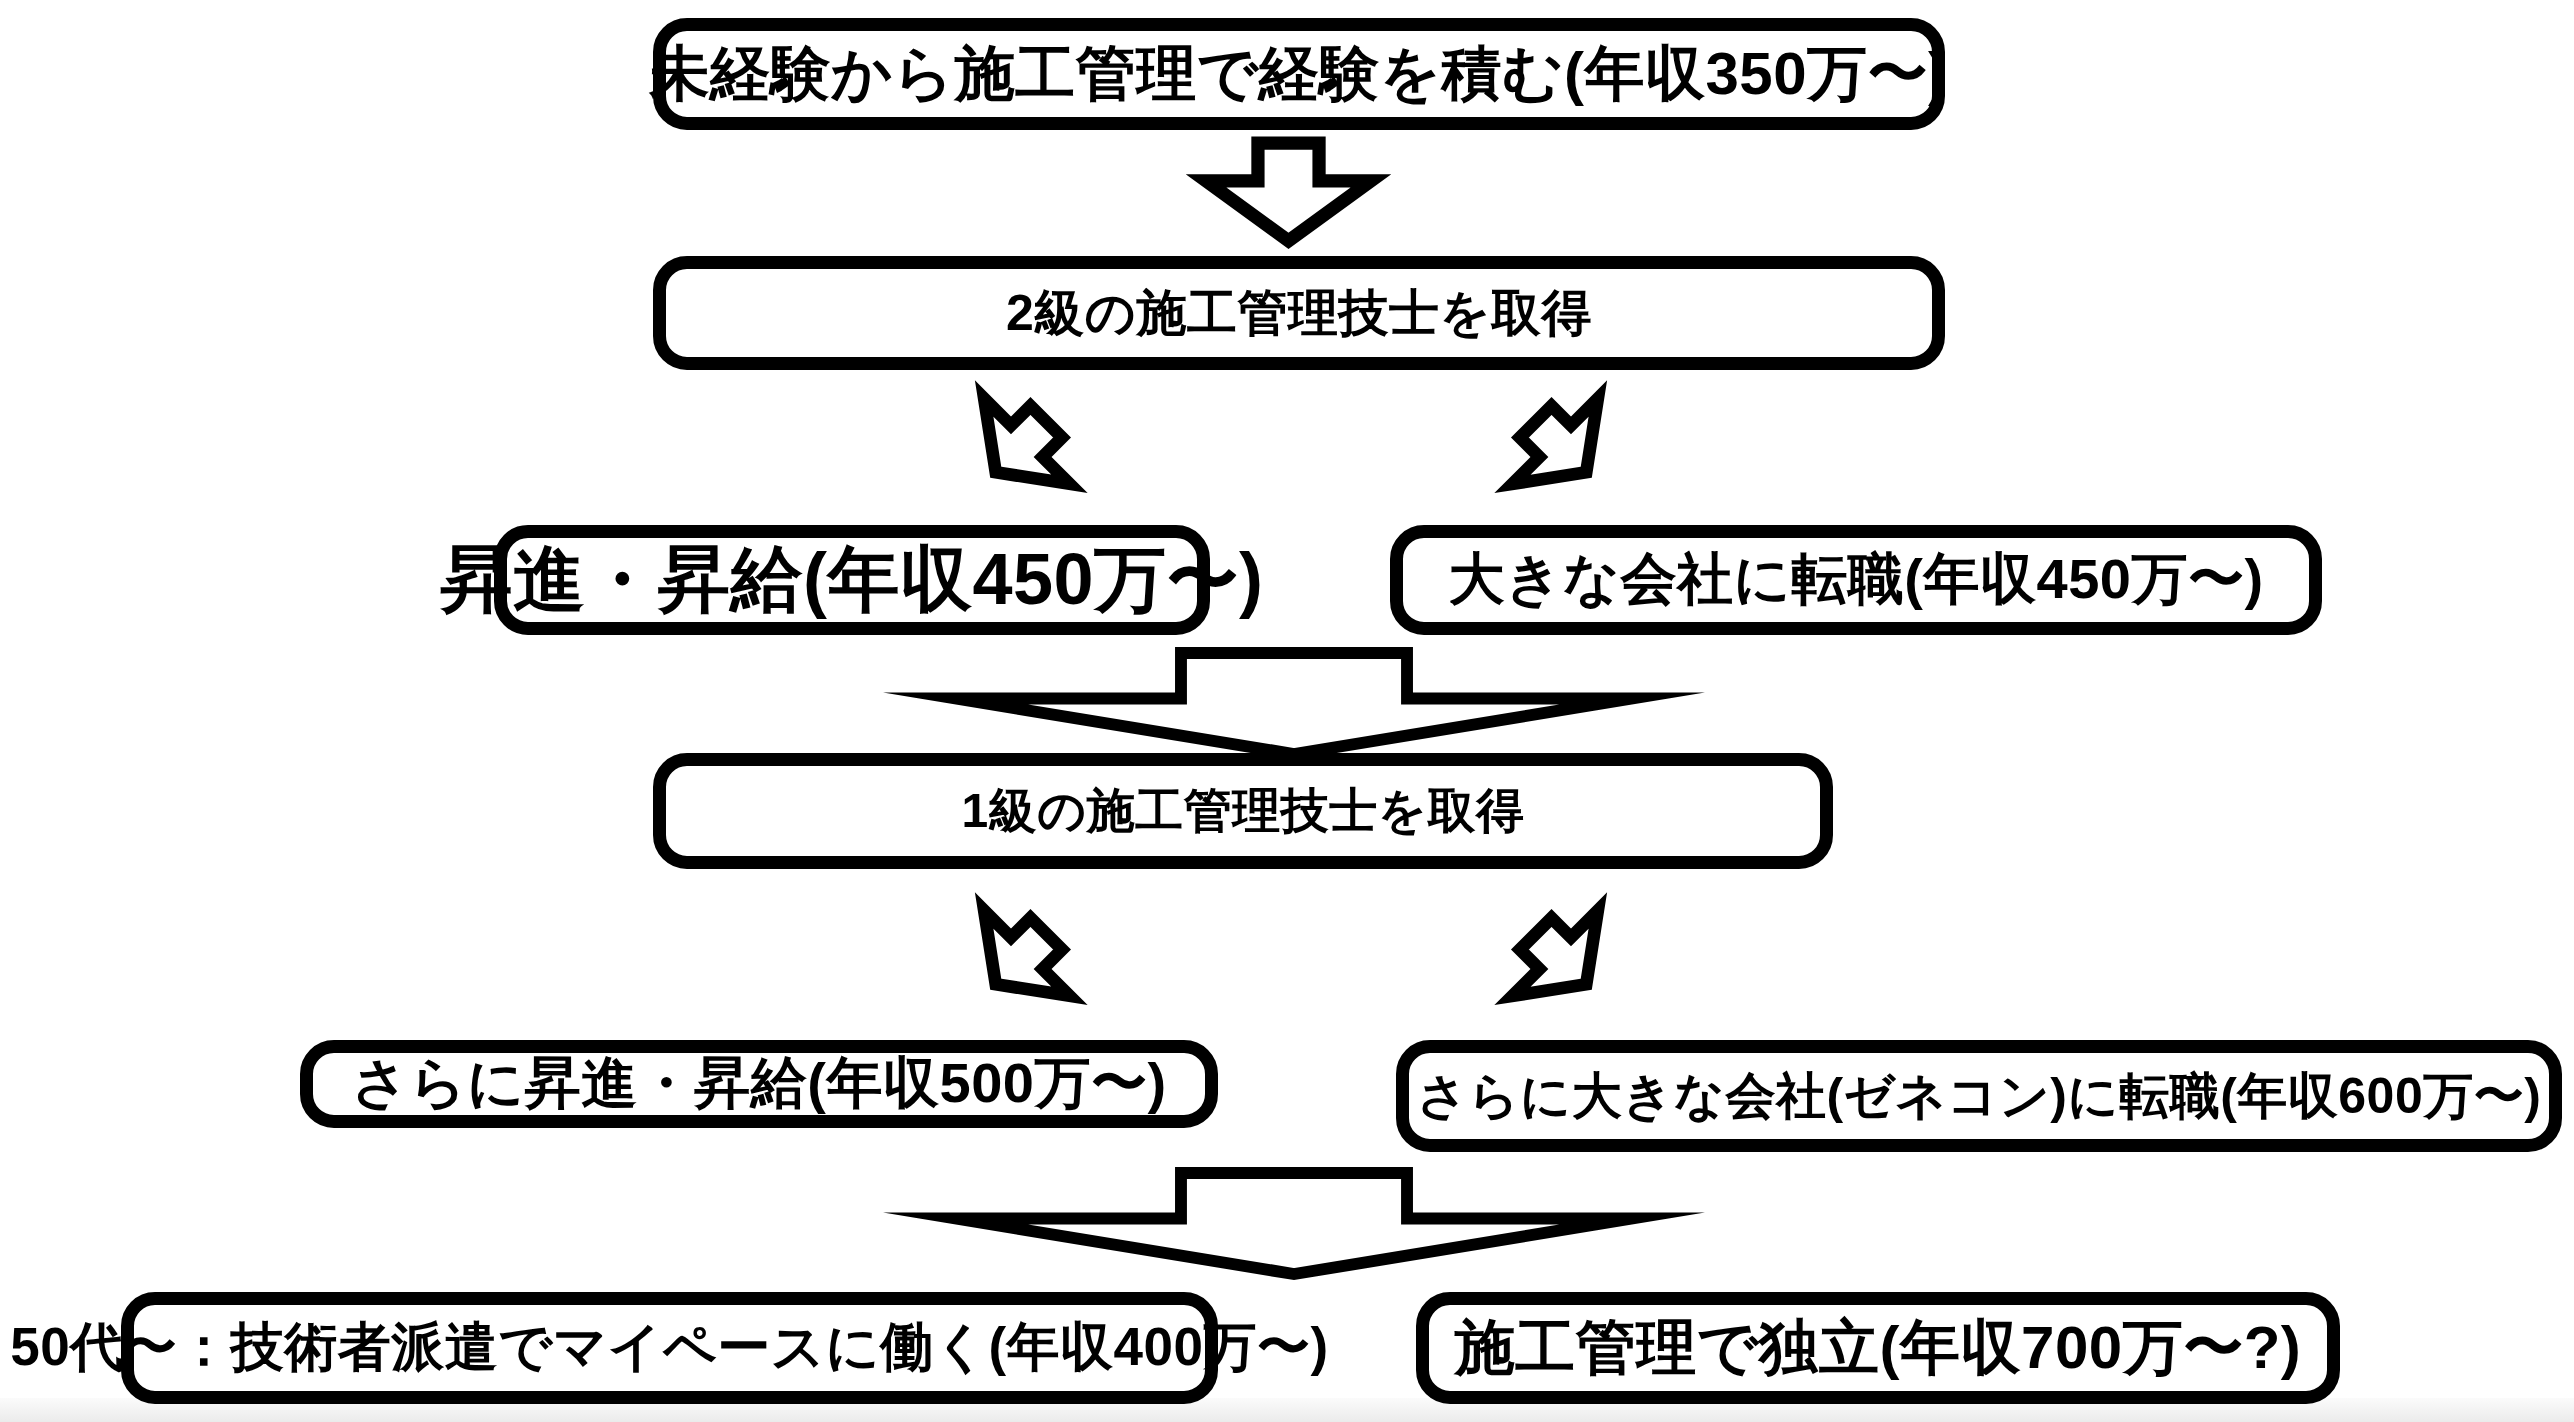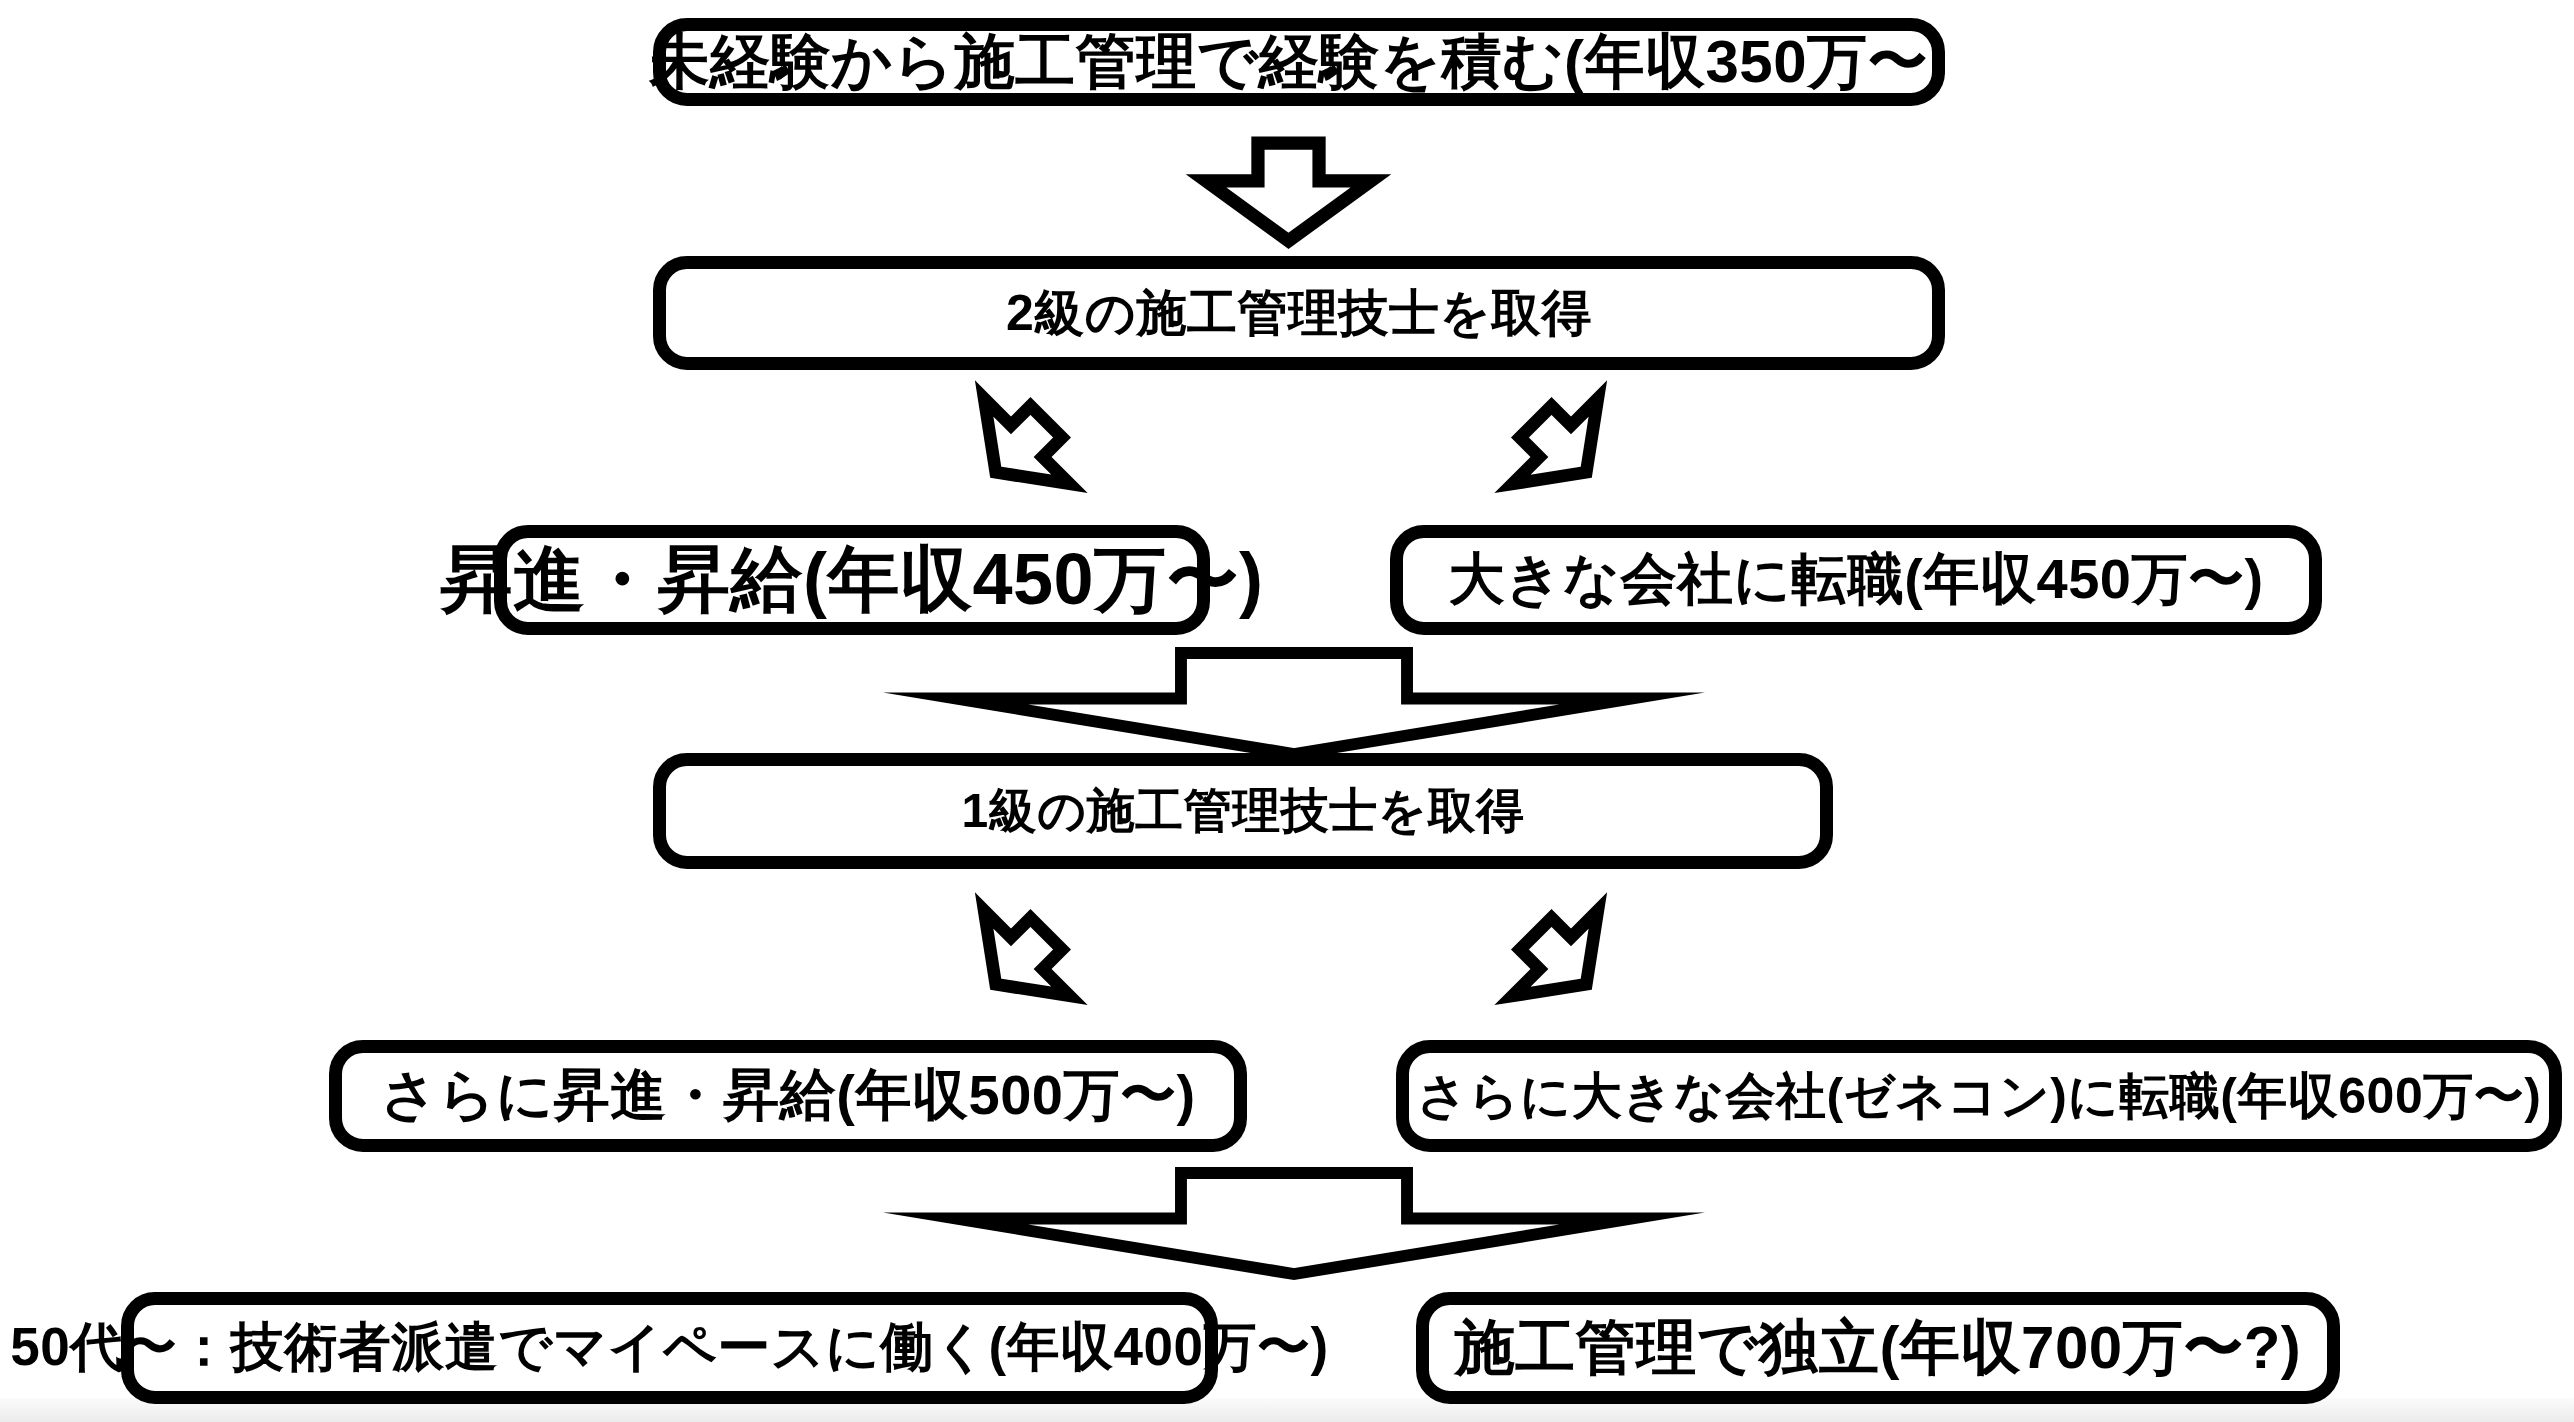--- a/index.html
+++ b/index.html
@@ -37,21 +37,21 @@
     height: 24px;
     background: linear-gradient(to bottom, #fbfbfb, #ebebeb);
     z-index: 0;
   }
 </style>
 </head>
 <body>
 
 <div class="canvas">
 
-  <div class="node" style="left:653px; top:18px; width:1292px; height:88px; font-size:60px;">
+  <div class="node" style="left:653px; top:18px; width:1292px; height:112px; font-size:60px;">
     <span>未経験から施工管理で経験を積む(年収350万〜)</span>
   </div>
 
   <div class="arrow" style="left:1196px; top:136px;">
     <svg width="185" height="112" viewBox="0 0 180 110">
       <path d="M60 7 H120 V44 H171 L90 103 L9 44 H60 Z" fill="#ffffff" stroke="#000000" stroke-width="13" stroke-linejoin="miter" stroke-miterlimit="10"></path>
     </svg>
   </div>
 
   <div class="node" style="left:653px; top:256px; width:1292px; height:114px; font-size:50px;">
@@ -90,21 +90,21 @@
     <svg width="134" height="82" viewBox="0 0 180 110">
       <path d="M60 7 H120 V44 H171 L90 103 L9 44 H60 Z" fill="#ffffff" stroke="#000000" stroke-width="17" stroke-linejoin="miter" stroke-miterlimit="10"></path>
     </svg>
   </div>
   <div class="arrow rot-right" style="left:1494px; top:918px;">
     <svg width="134" height="82" viewBox="0 0 180 110">
       <path d="M60 7 H120 V44 H171 L90 103 L9 44 H60 Z" fill="#ffffff" stroke="#000000" stroke-width="17" stroke-linejoin="miter" stroke-miterlimit="10"></path>
     </svg>
   </div>
 
-  <div class="node" style="left:300px; top:1040px; width:918px; height:112px; font-size:56px;margin-left:29px;">
+  <div class="node" style="left:300px; top:1040px; width:918px; height:88px; font-size:56px;">
     <span>さらに昇進・昇給(年収500万〜)</span>
   </div>
   <div class="node" style="left:1396px; top:1040px; width:1166px; height:112px; font-size:50px;">
     <span>さらに大きな会社(ゼネコン)に転職(年収600万〜)</span>
   </div>
 
   <div class="arrow" style="left:947px; top:1166px;">
     <svg width="694" height="115" viewBox="0 0 700 116">
       <path d="M236 7 H464 V53 H691 L350 109 L9 53 H236 Z" fill="#ffffff" stroke="#000000" stroke-width="12" stroke-linejoin="miter" stroke-miterlimit="14"></path>
     </svg>

